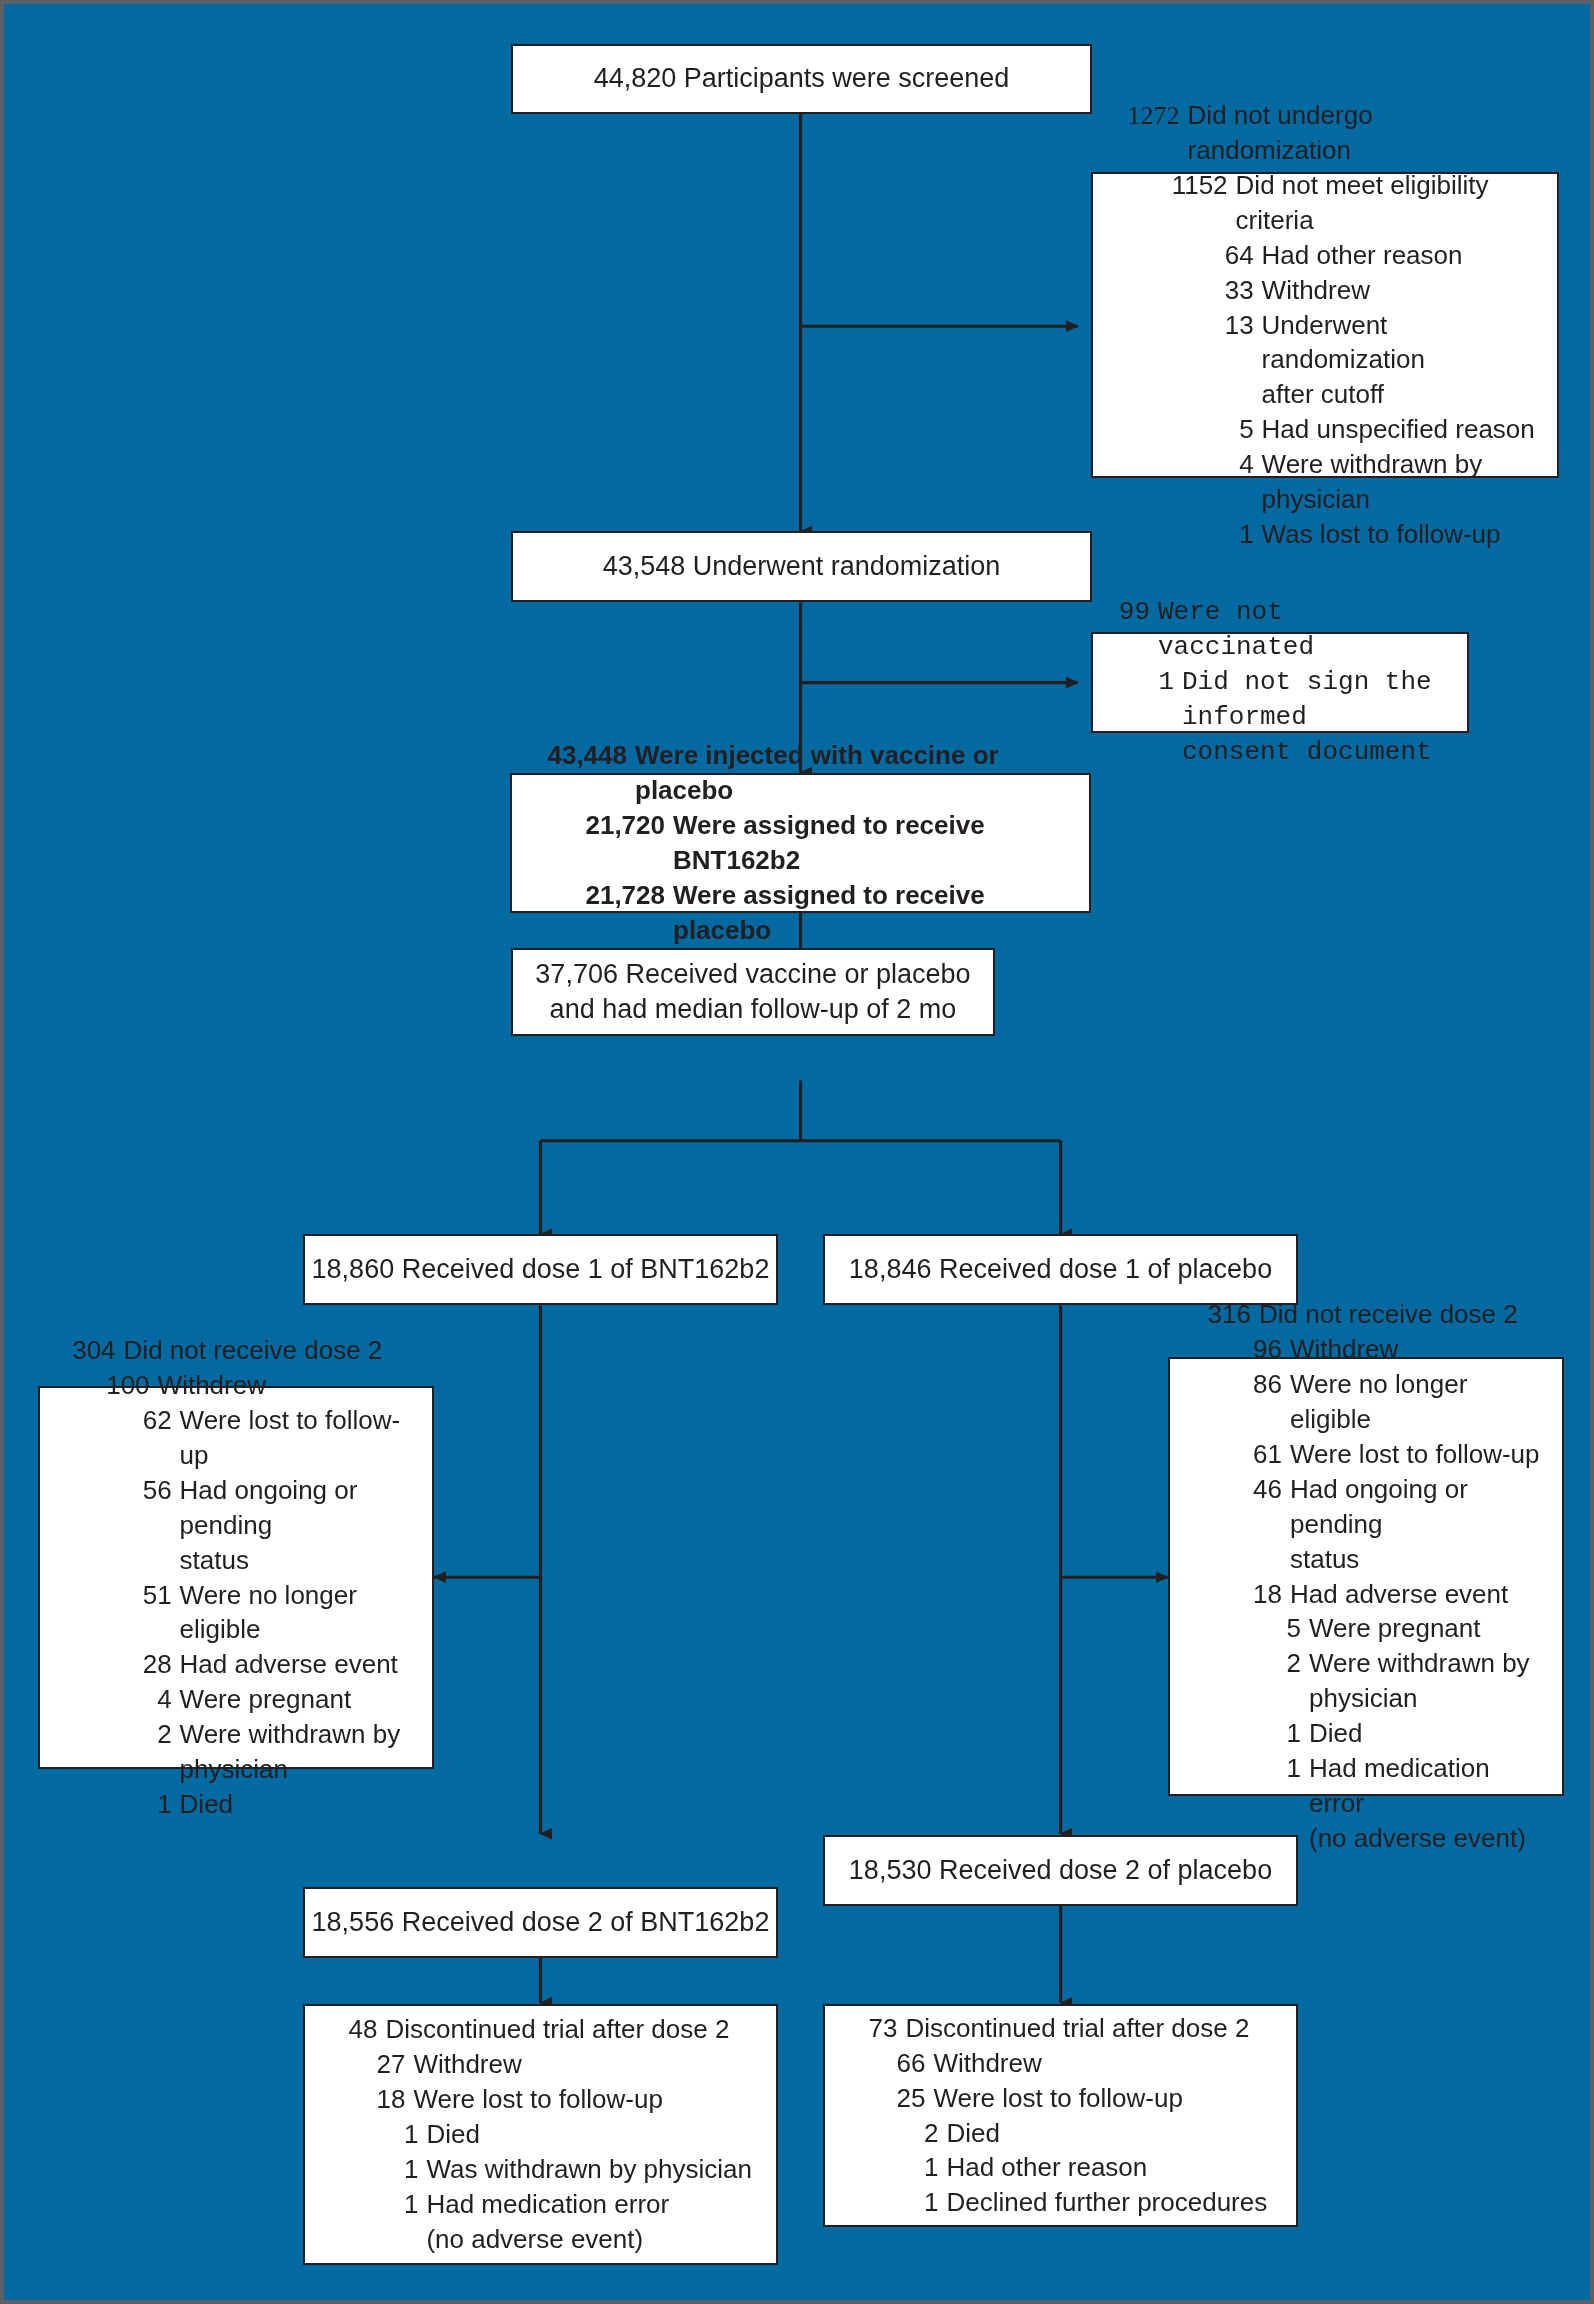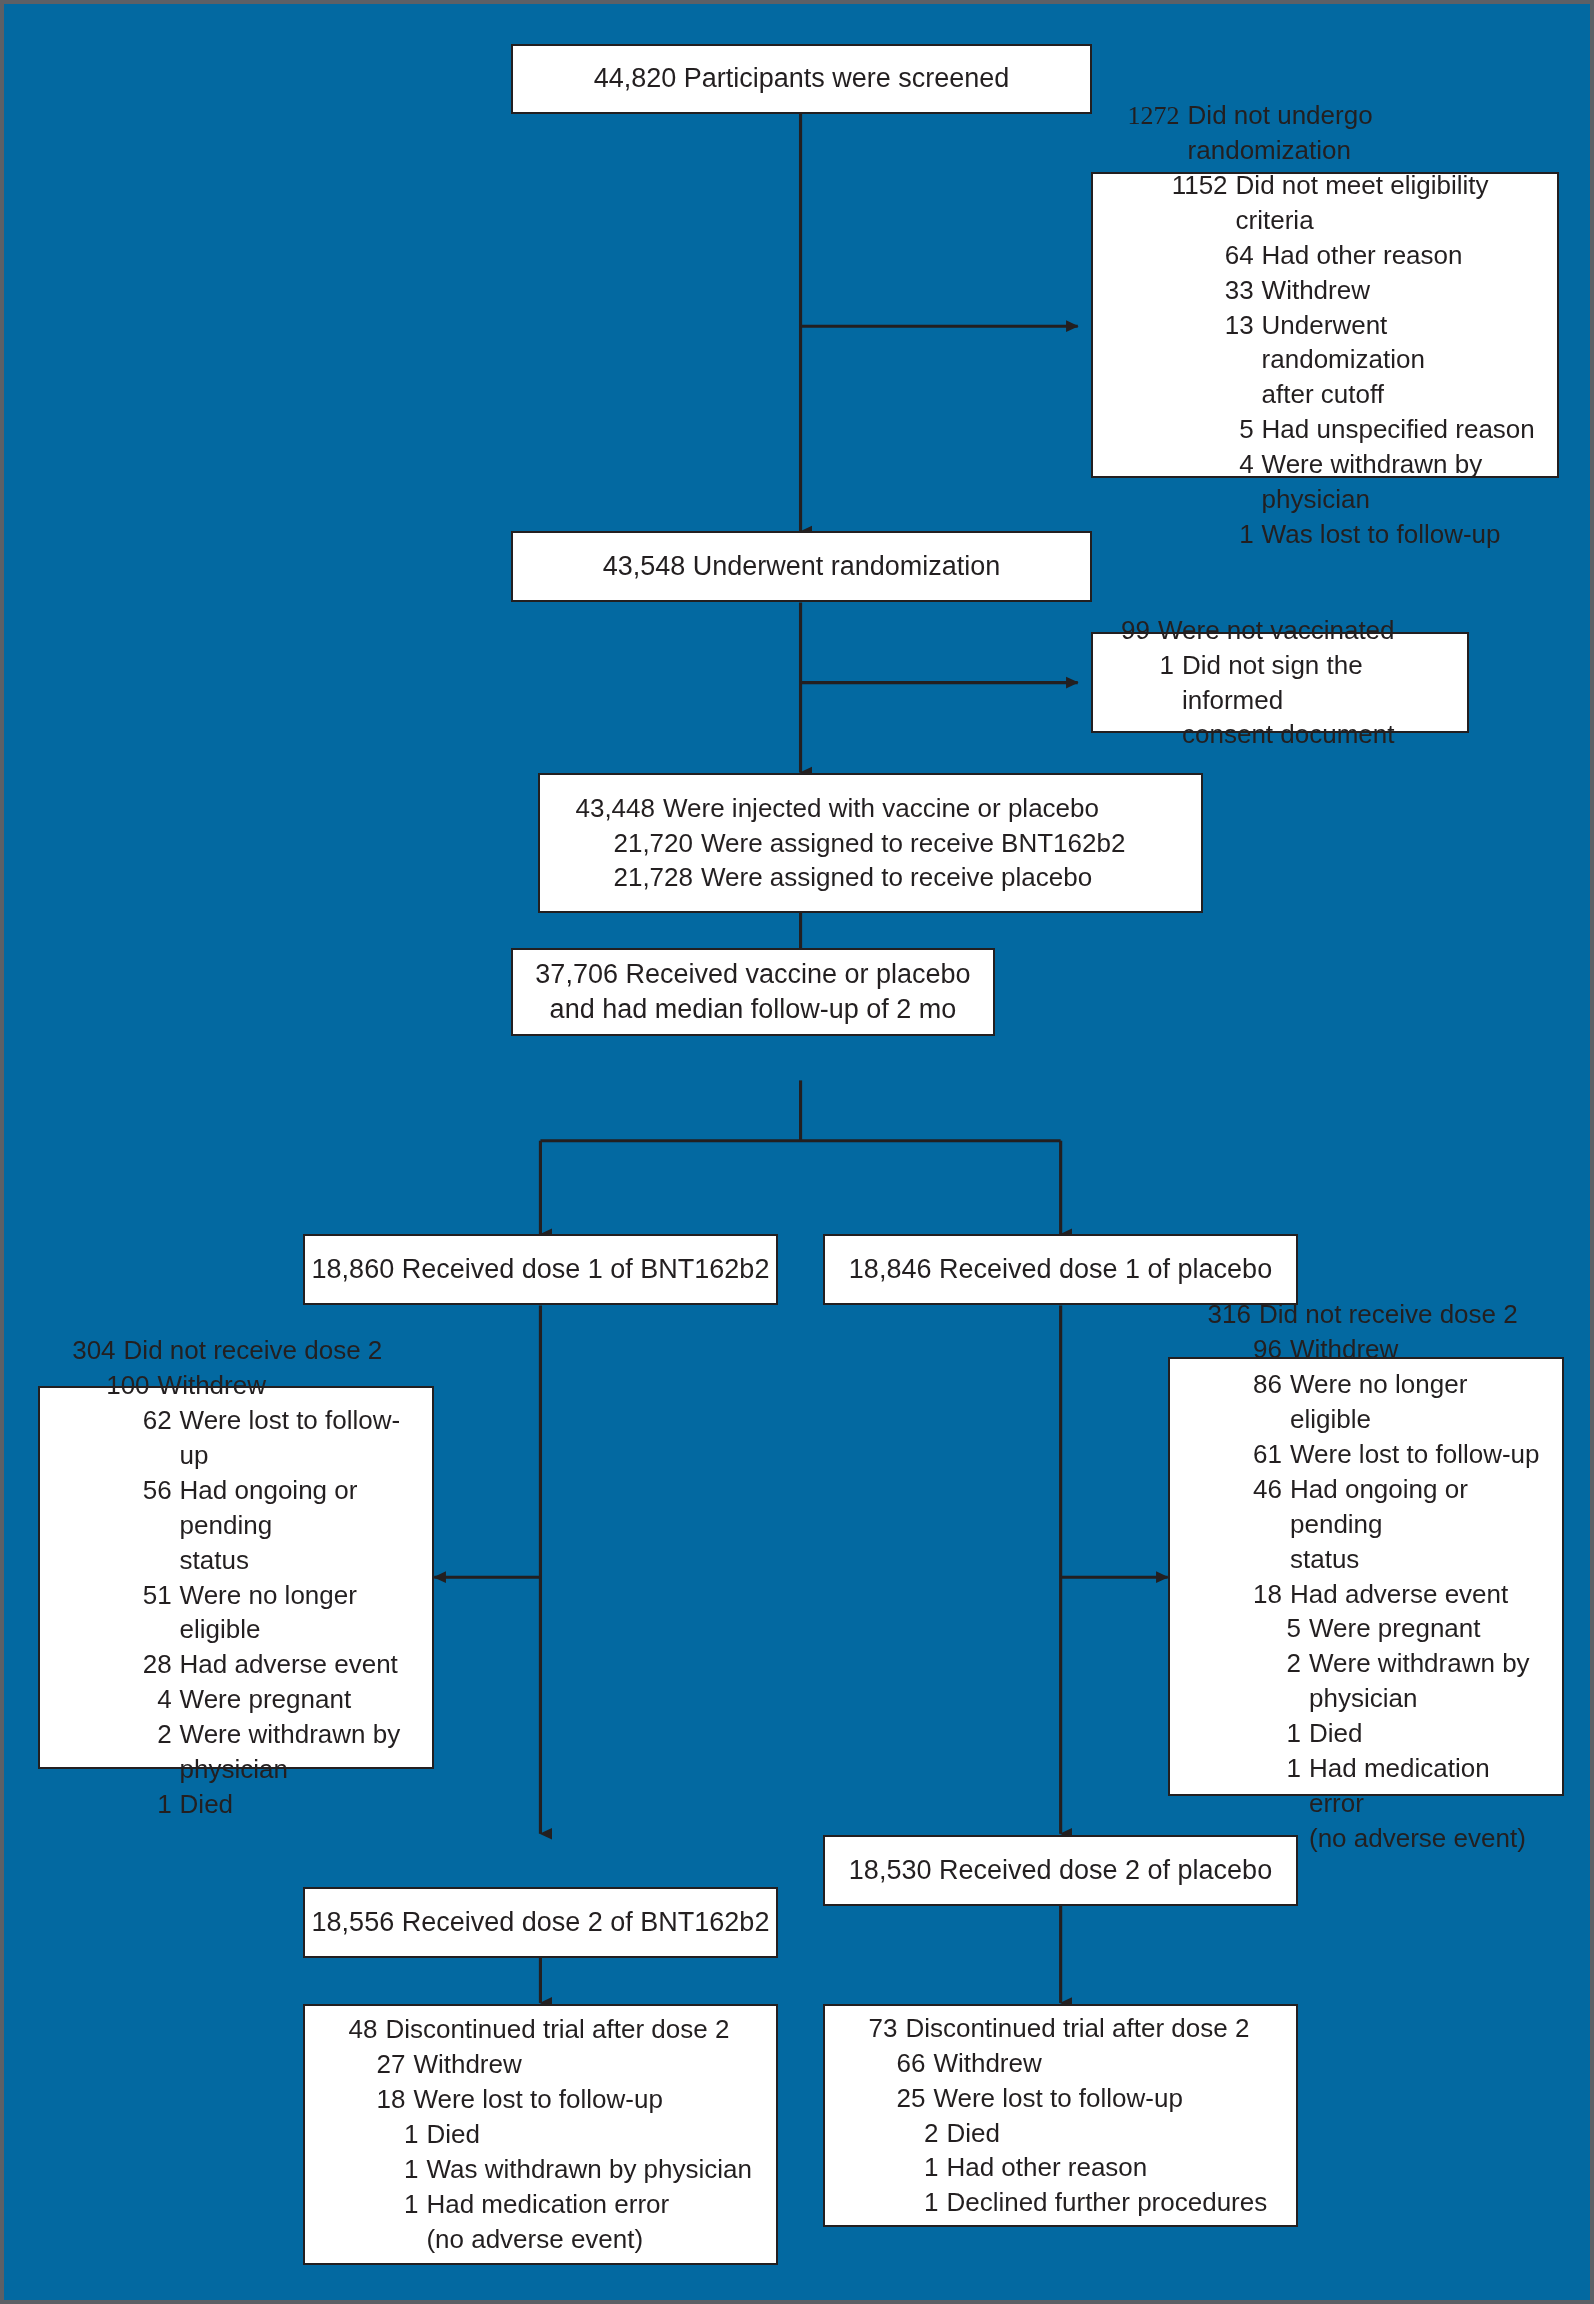--- a/index.html
+++ b/index.html
@@ -205,38 +205,38 @@
           <span class="num">1</span>
           <span class="txt">Was lost to follow-up</span>
         </div>
       </div>
   </div>
 
   <div class="box center" style="left:507px; top:527px; width:581px; height:71px;">
     <div class="line">43,548 Underwent randomization</div>
   </div>
 
-  <div class="box listbox g-novac" style="left:1087px; top:628px; width:378px; height:101px; padding:10.8px 14.4px 10.8px 16px;">
+  <div class="box listbox g-novac" style="left:1087px; top:628px; width:378px; height:101px; padding:10.8px 14.4px 10.8px 16px;font-family:Liberation Mono, monospace;">
     <div class="rows">
         <div class="row lvl0">
           <span class="num">99</span>
           <span class="txt">Were not vaccinated</span>
         </div>
         <div class="row lvl1">
           <span class="num">1</span>
           <span class="txt">Did not sign the informed</span>
         </div>
         <div class="row lvl1 cont">
           <span class="num"></span>
           <span class="txt">consent document</span>
         </div>
       </div>
   </div>
 
-  <div class="box listbox g-inject" style="left:534px; top:769px; width:665px; height:140px; padding:12.6px 14.4px 12.6px 20px;">
+  <div class="box listbox g-inject" style="left:506px; top:769px; width:581px; height:140px; padding:12.6px 14.4px 12.6px 20px;font-weight:bold;">
     <div class="rows">
         <div class="row lvl0">
           <span class="num">43,448</span>
           <span class="txt">Were injected with vaccine or placebo</span>
         </div>
         <div class="row lvl1">
           <span class="num">21,720</span>
           <span class="txt">Were assigned to receive BNT162b2</span>
         </div>
         <div class="row lvl1">

